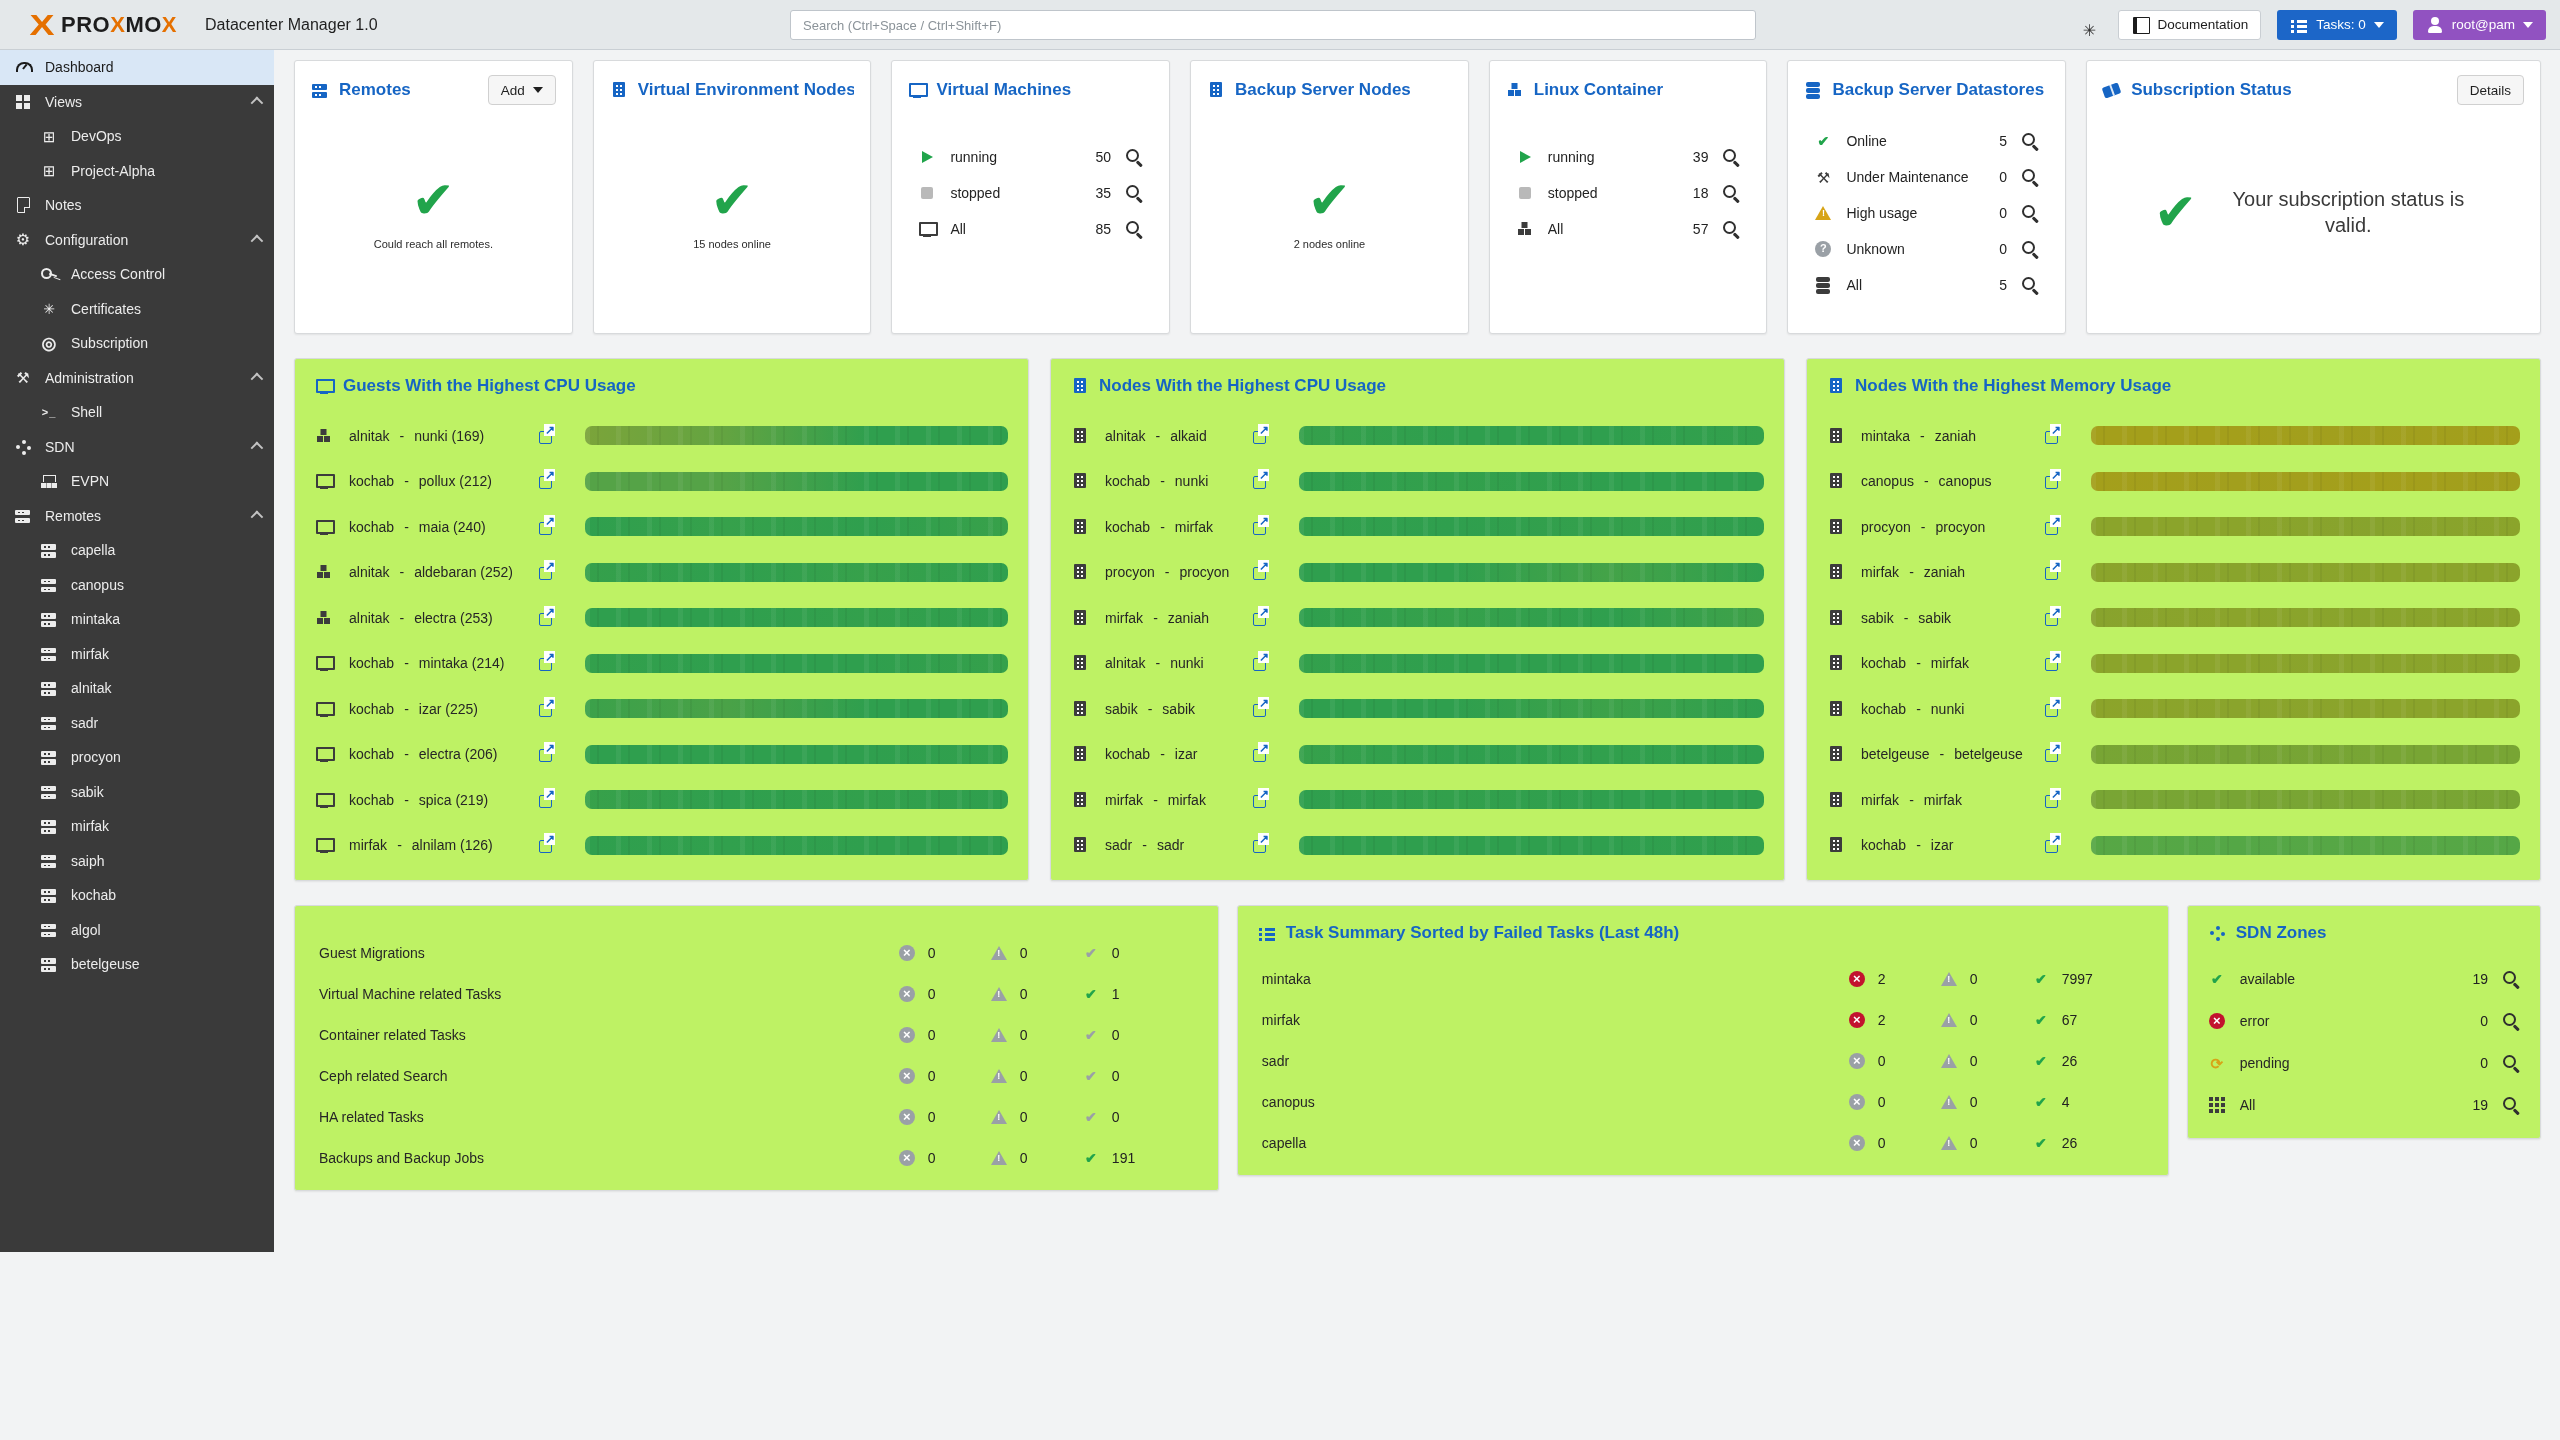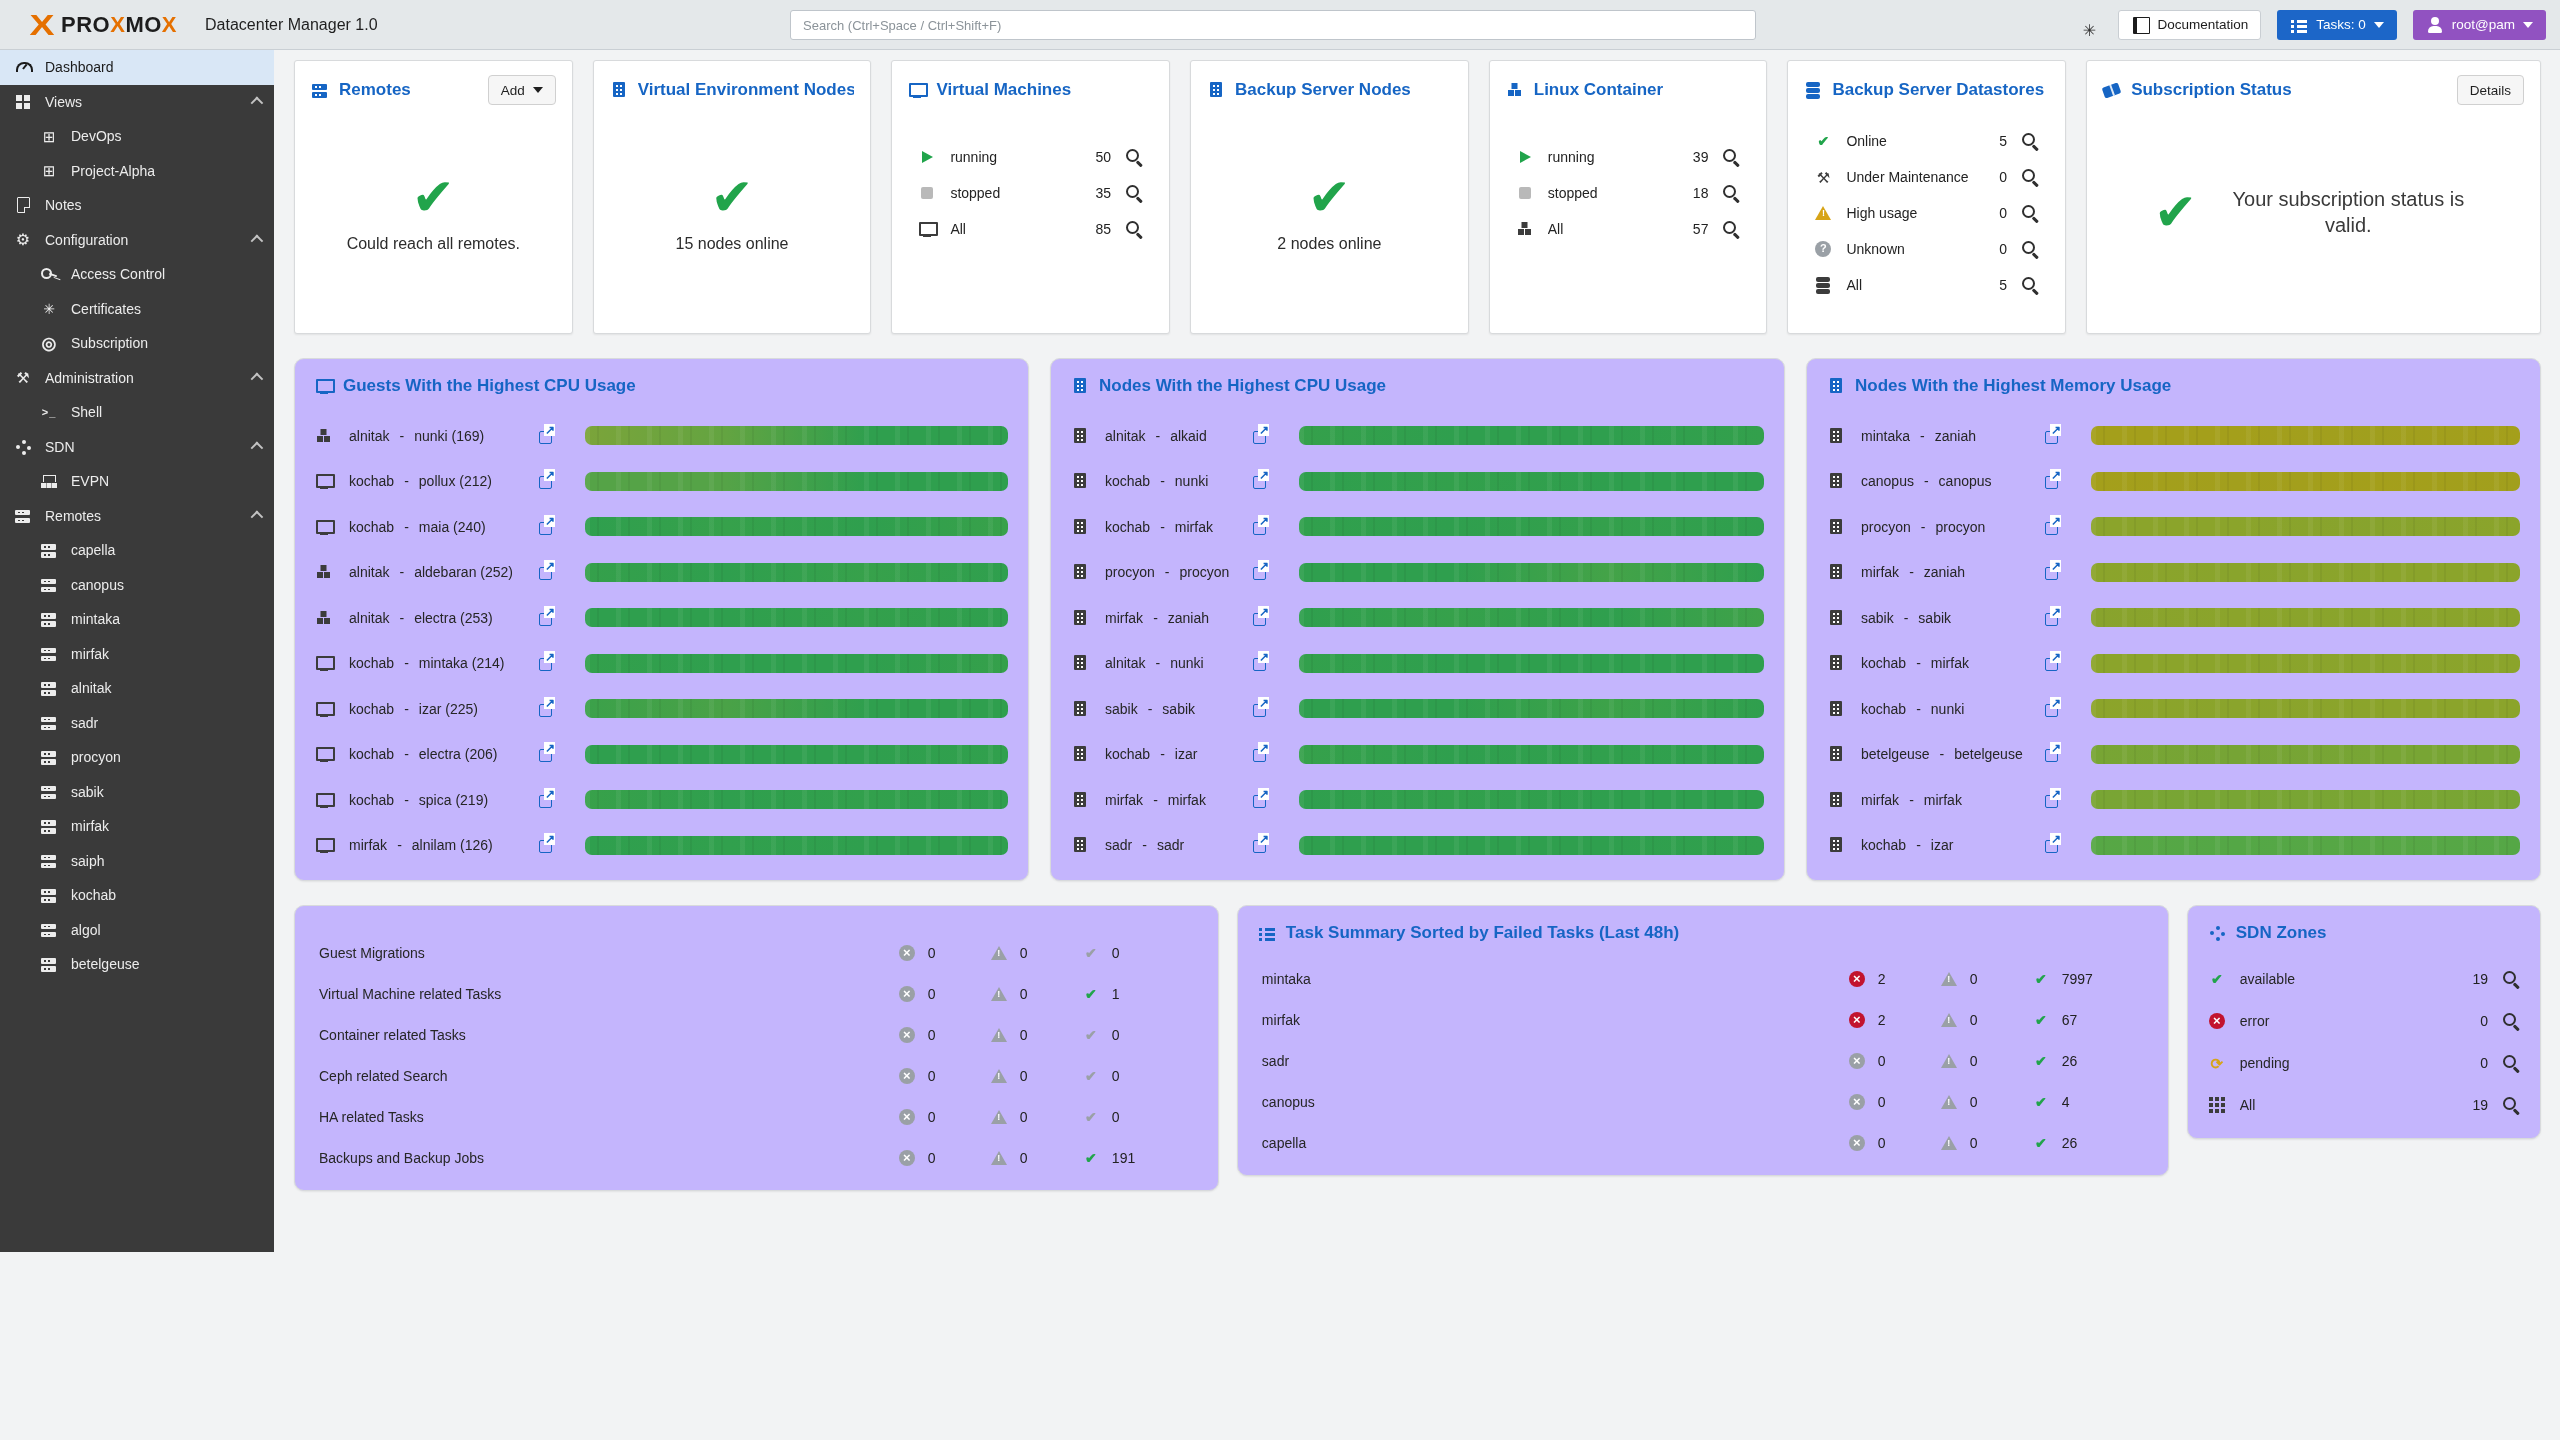--- a/index.html
+++ b/index.html
@@ -146,32 +146,32 @@
   .card{flex:1;background:#fff;border:1px solid #d8dadc;border-radius:3px;
     box-shadow:0 1px 2px rgba(0,0,0,.07);padding:14px 16px;display:flex;flex-direction:column;min-width:0}
   .card.wide{flex:1.72}
   .card-head{display:flex;align-items:center;gap:10px;min-height:30px}
   .card-title{color:#1665c4;font-size:17px;font-weight:bold;white-space:nowrap;overflow:hidden}
   .card-head .ic{color:#1665c4}
   .mini-btn{margin-left:auto;background:#f6f6f6;border:1px solid #d0d0d0;border-radius:4px;height:30px;
     padding:0 12px;font-size:13.5px;color:#1f1f1f;display:flex;align-items:center;gap:8px;cursor:pointer}
   .center-status{flex:1;display:flex;flex-direction:column;align-items:center;justify-content:center;gap:12px}
   .big-check{font-size:52px;color:#21a44b;line-height:1}
-  .status-text{font-size:16px;color:#2c2c2c}
+  .status-text{font-size:11px;color:#2c2c2c}
   .stat-list{margin-top:34px;display:flex;flex-direction:column}
   .s-row{display:flex;align-items:center;gap:14px;height:36px;padding:0 10px}
   .s-label{flex:1;font-size:14px;color:#232323;white-space:nowrap;overflow:hidden}
   .s-count{font-size:14px;color:#222;min-width:22px;text-align:right}
   .s-row .i-search{color:#2f2f2f;cursor:pointer}
   .sub-body{flex:1;display:flex;align-items:center;justify-content:center;gap:26px;padding:0 8px}
   .sub-msg{font-size:20px;color:#3a3a3a;text-align:center;line-height:1.3;max-width:250px}
 
   
   .row-usage{display:flex;gap:21px;margin-bottom:24px}
-  .panel{background:#c4b5fd;border:1px solid #d8dadc;border-radius:10px;box-shadow:0 1px 2px rgba(0,0,0,.07);
+  .panel{background:#bef264;border:1px solid #d8dadc;border-radius:3px;box-shadow:0 1px 2px rgba(0,0,0,.07);
     padding:14px 0 12px;flex:1;min-width:0}
   .panel-head{display:flex;align-items:center;gap:10px;padding:0 20px;min-height:26px}
   .panel-title{color:#1665c4;font-size:17px;font-weight:bold;white-space:nowrap}
   .panel-head .ic{color:#1665c4}
   .u-list{margin-top:14px}
   .u-row{display:grid;align-items:center;height:45.5px;padding:0 20px;column-gap:6px}
   .u-row .ic{color:#3c3c3c}
   .p-guests .u-row{grid-template-columns:28px 182px 42px 1fr}
   .p-nodes .u-row{grid-template-columns:28px 140px 42px 1fr}
   .p-mem .u-row{grid-template-columns:28px 176px 42px 1fr}

